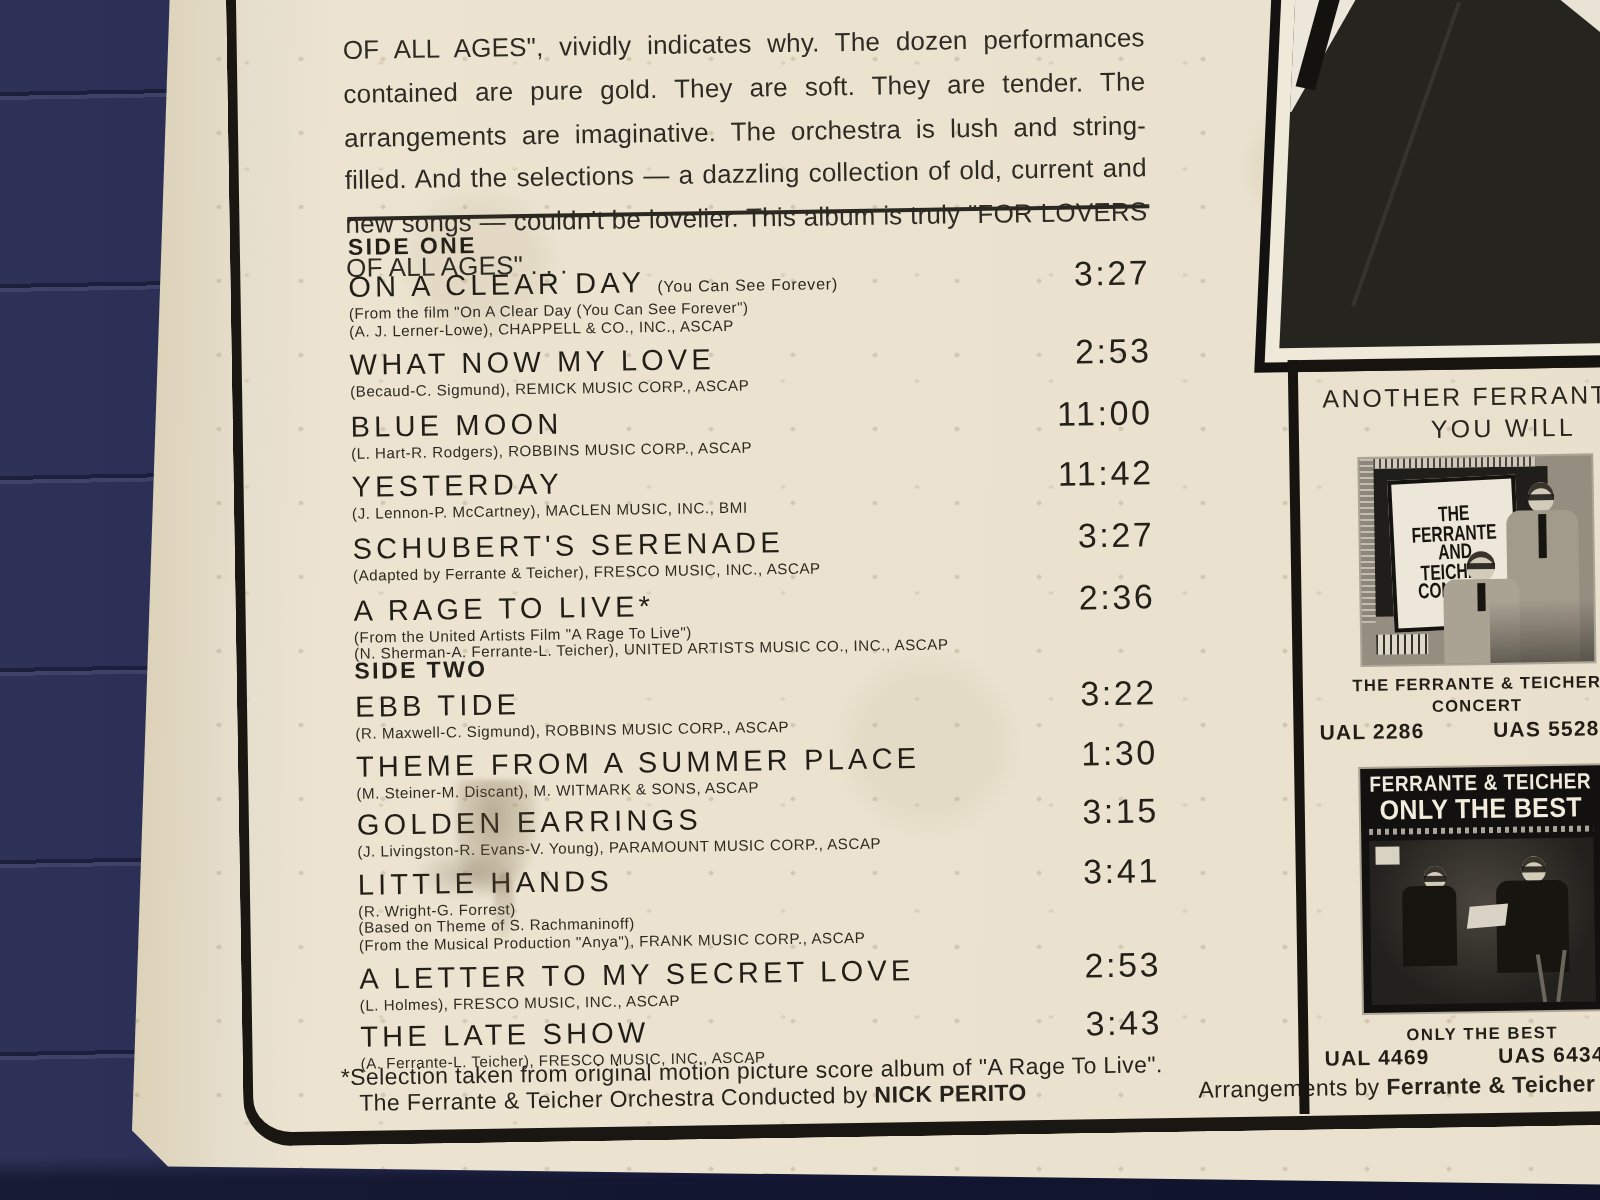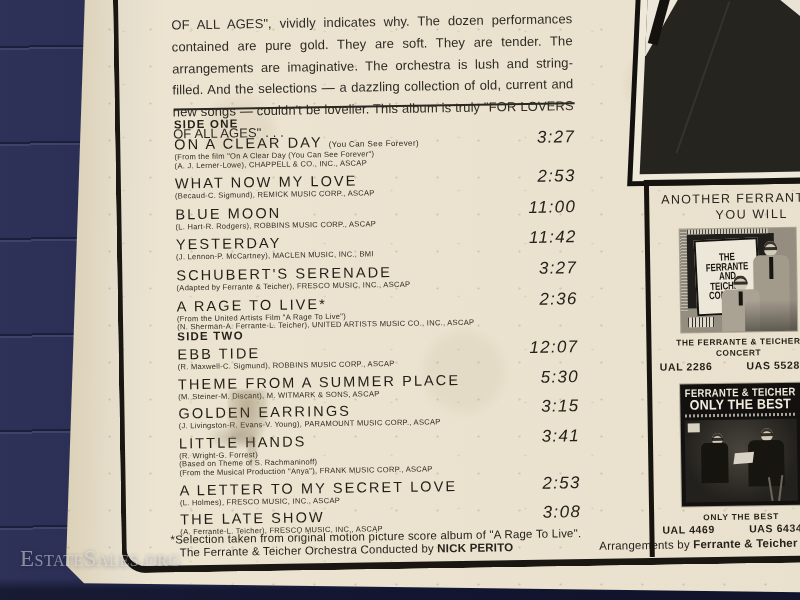--- a/index.html
+++ b/index.html
@@ -44,21 +44,21 @@
   .tracks{position:absolute;left:177px;width:403px;}
   .tracks.one{top:119px;}
   .tracks.two{top:331px;}
   .side-label{font-size:11.5px;font-weight:bold;letter-spacing:1.2px;color:#231f19;margin-bottom:5px;}
   .tracks.two .side-label{margin-bottom:3px;}
   .track{position:relative;margin-bottom:4px;}
   .tracks.two .track{margin-bottom:3px;}
   .t-title{font-size:14.5px;letter-spacing:2.1px;line-height:16px;color:#221e17;}
   .t-small{font-size:8px;letter-spacing:0.4px;margin-left:6px;color:#2a261f;}
   .t-credits .credit{font-size:7.6px;line-height:8.6px;letter-spacing:0.25px;color:#302b22;}
-  .t-time{position:absolute;right:2px;top:-2px;font-size:17px;letter-spacing:1.3px;color:#24201a;font-style:italic;}
+  .t-time{position:absolute;right:2px;top:-2px;font-size:17px;letter-spacing:1.3px;color:#24201a;}
 
   .footnote{position:absolute;left:167px;top:534px;font-size:11.5px;letter-spacing:0.2px;color:#27231c;}
   .credits-row{position:absolute;left:176px;top:547px;width:618px;display:flex;justify-content:space-between;
     font-size:11.5px;letter-spacing:0.2px;color:#27231c;white-space:nowrap;}
   .credits-row b{font-weight:bold;}
 
   
   .photo-frame{position:absolute;left:642px;top:-16px;width:175px;height:200px;background:#efe9da;
     border:5px solid #141210;transform:skewX(-3.5deg);transform-origin:50% 0;}
   .photo-suit{position:absolute;inset:7px;background:#26241f;overflow:hidden;}
@@ -222,31 +222,31 @@
       <div class="tracks two">
         <div class="side-label">SIDE TWO</div>
         <div id="side-two-tracks">
   <div class="track">
     <div class="t-main">
       <div class="t-title-line"><span class="t-title">EBB TIDE</span></div>
       <div class="t-credits">
                   <div class="credit">(R. Maxwell-C. Sigmund), ROBBINS MUSIC CORP., ASCAP</div>
                 </div>
     </div>
-    <div class="t-time">12:07</div>
+    <div class="t-time">3:22</div>
   </div>
 
   <div class="track">
     <div class="t-main">
       <div class="t-title-line"><span class="t-title">THEME FROM A SUMMER PLACE</span></div>
       <div class="t-credits">
                   <div class="credit">(M. Steiner-M. Discant), M. WITMARK &amp; SONS, ASCAP</div>
                 </div>
     </div>
-    <div class="t-time">5:30</div>
+    <div class="t-time">1:30</div>
   </div>
 
   <div class="track">
     <div class="t-main">
       <div class="t-title-line"><span class="t-title">GOLDEN EARRINGS</span></div>
       <div class="t-credits">
                   <div class="credit">(J. Livingston-R. Evans-V. Young), PARAMOUNT MUSIC CORP., ASCAP</div>
                 </div>
     </div>
     <div class="t-time">3:15</div>
@@ -274,21 +274,21 @@
     <div class="t-time">2:53</div>
   </div>
 
   <div class="track">
     <div class="t-main">
       <div class="t-title-line"><span class="t-title">THE LATE SHOW</span></div>
       <div class="t-credits">
                   <div class="credit">(A. Ferrante-L. Teicher), FRESCO MUSIC, INC., ASCAP</div>
                 </div>
     </div>
-    <div class="t-time">3:08</div>
+    <div class="t-time">3:43</div>
   </div>
 </div>
       </div>
 
       <div class="footnote">*Selection taken from original motion picture score album of "A Rage To Live".</div>
 
       <div class="credits-row">
         <span><span>The Ferrante &amp; Teicher Orchestra Conducted by </span><b>NICK PERITO</b></span>
         <span><span>Arrangements by </span><b>Ferrante &amp; Teicher</b></span>
       </div>
@@ -360,14 +360,13 @@
           <span>UAS 6434</span>
         </div>
       </div>
     </div>
 
     <div class="stain stain-golden"></div>
     <div class="stain stain-little"></div>
     <div class="stain stain-drip"></div>
   </div>
 
-  <div class="watermark">EstateSales.org</div>
 </div>
 
 </body></html>

